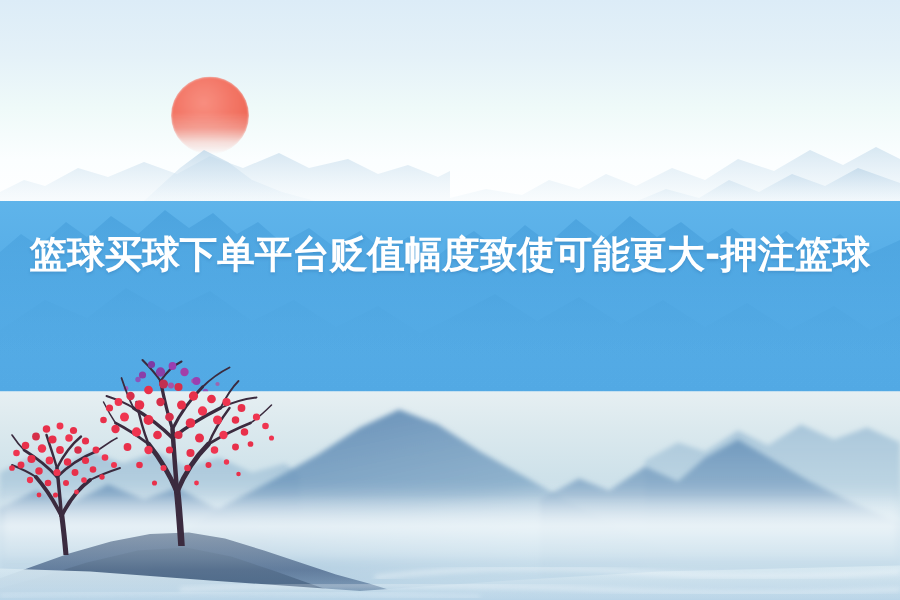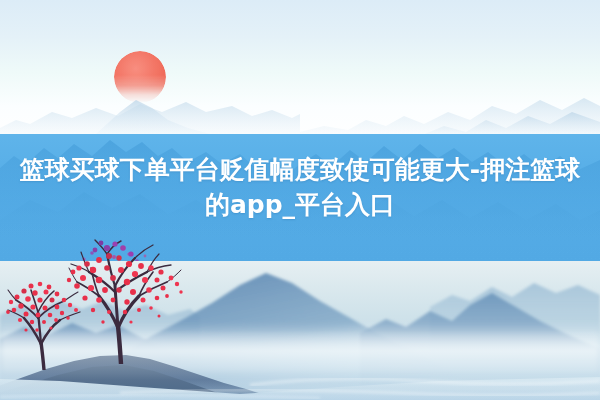--- a/index.html
+++ b/index.html
@@ -227,21 +227,20 @@
         <circle cx="73" cy="23" r="1.4" fill="#bb4a99" opacity=".7"></circle>
         <circle cx="16" cy="32" r="1.3" fill="#b8449b" opacity=".7"></circle>
         <circle cx="46" cy="33" r="1.3" fill="#9a3fb0" opacity=".7"></circle>
         <circle cx="62" cy="33" r="1.2" fill="#c44f9a" opacity=".65"></circle>
       </g>
     </svg>
   </div>
 
   <div class="title-wrap">
     <span class="title-line">篮球买球下单平台贬值幅度致使可能更大-押注篮球</span>
-    <span class="title-line">的app_平台入口</span>
   </div>
 
   <div class="landscape">
     <svg width="600" height="139" viewBox="0 0 600 139" preserveAspectRatio="none">
       <defs>
         <linearGradient id="farG" x1="0" y1="0" x2="0" y2="1">
           <stop offset="0%" stop-color="#9fbfd6" stop-opacity=".85"></stop>
           <stop offset="60%" stop-color="#bcd5e4" stop-opacity=".45"></stop>
           <stop offset="100%" stop-color="#cfe1ec" stop-opacity="0"></stop>
         </linearGradient>

